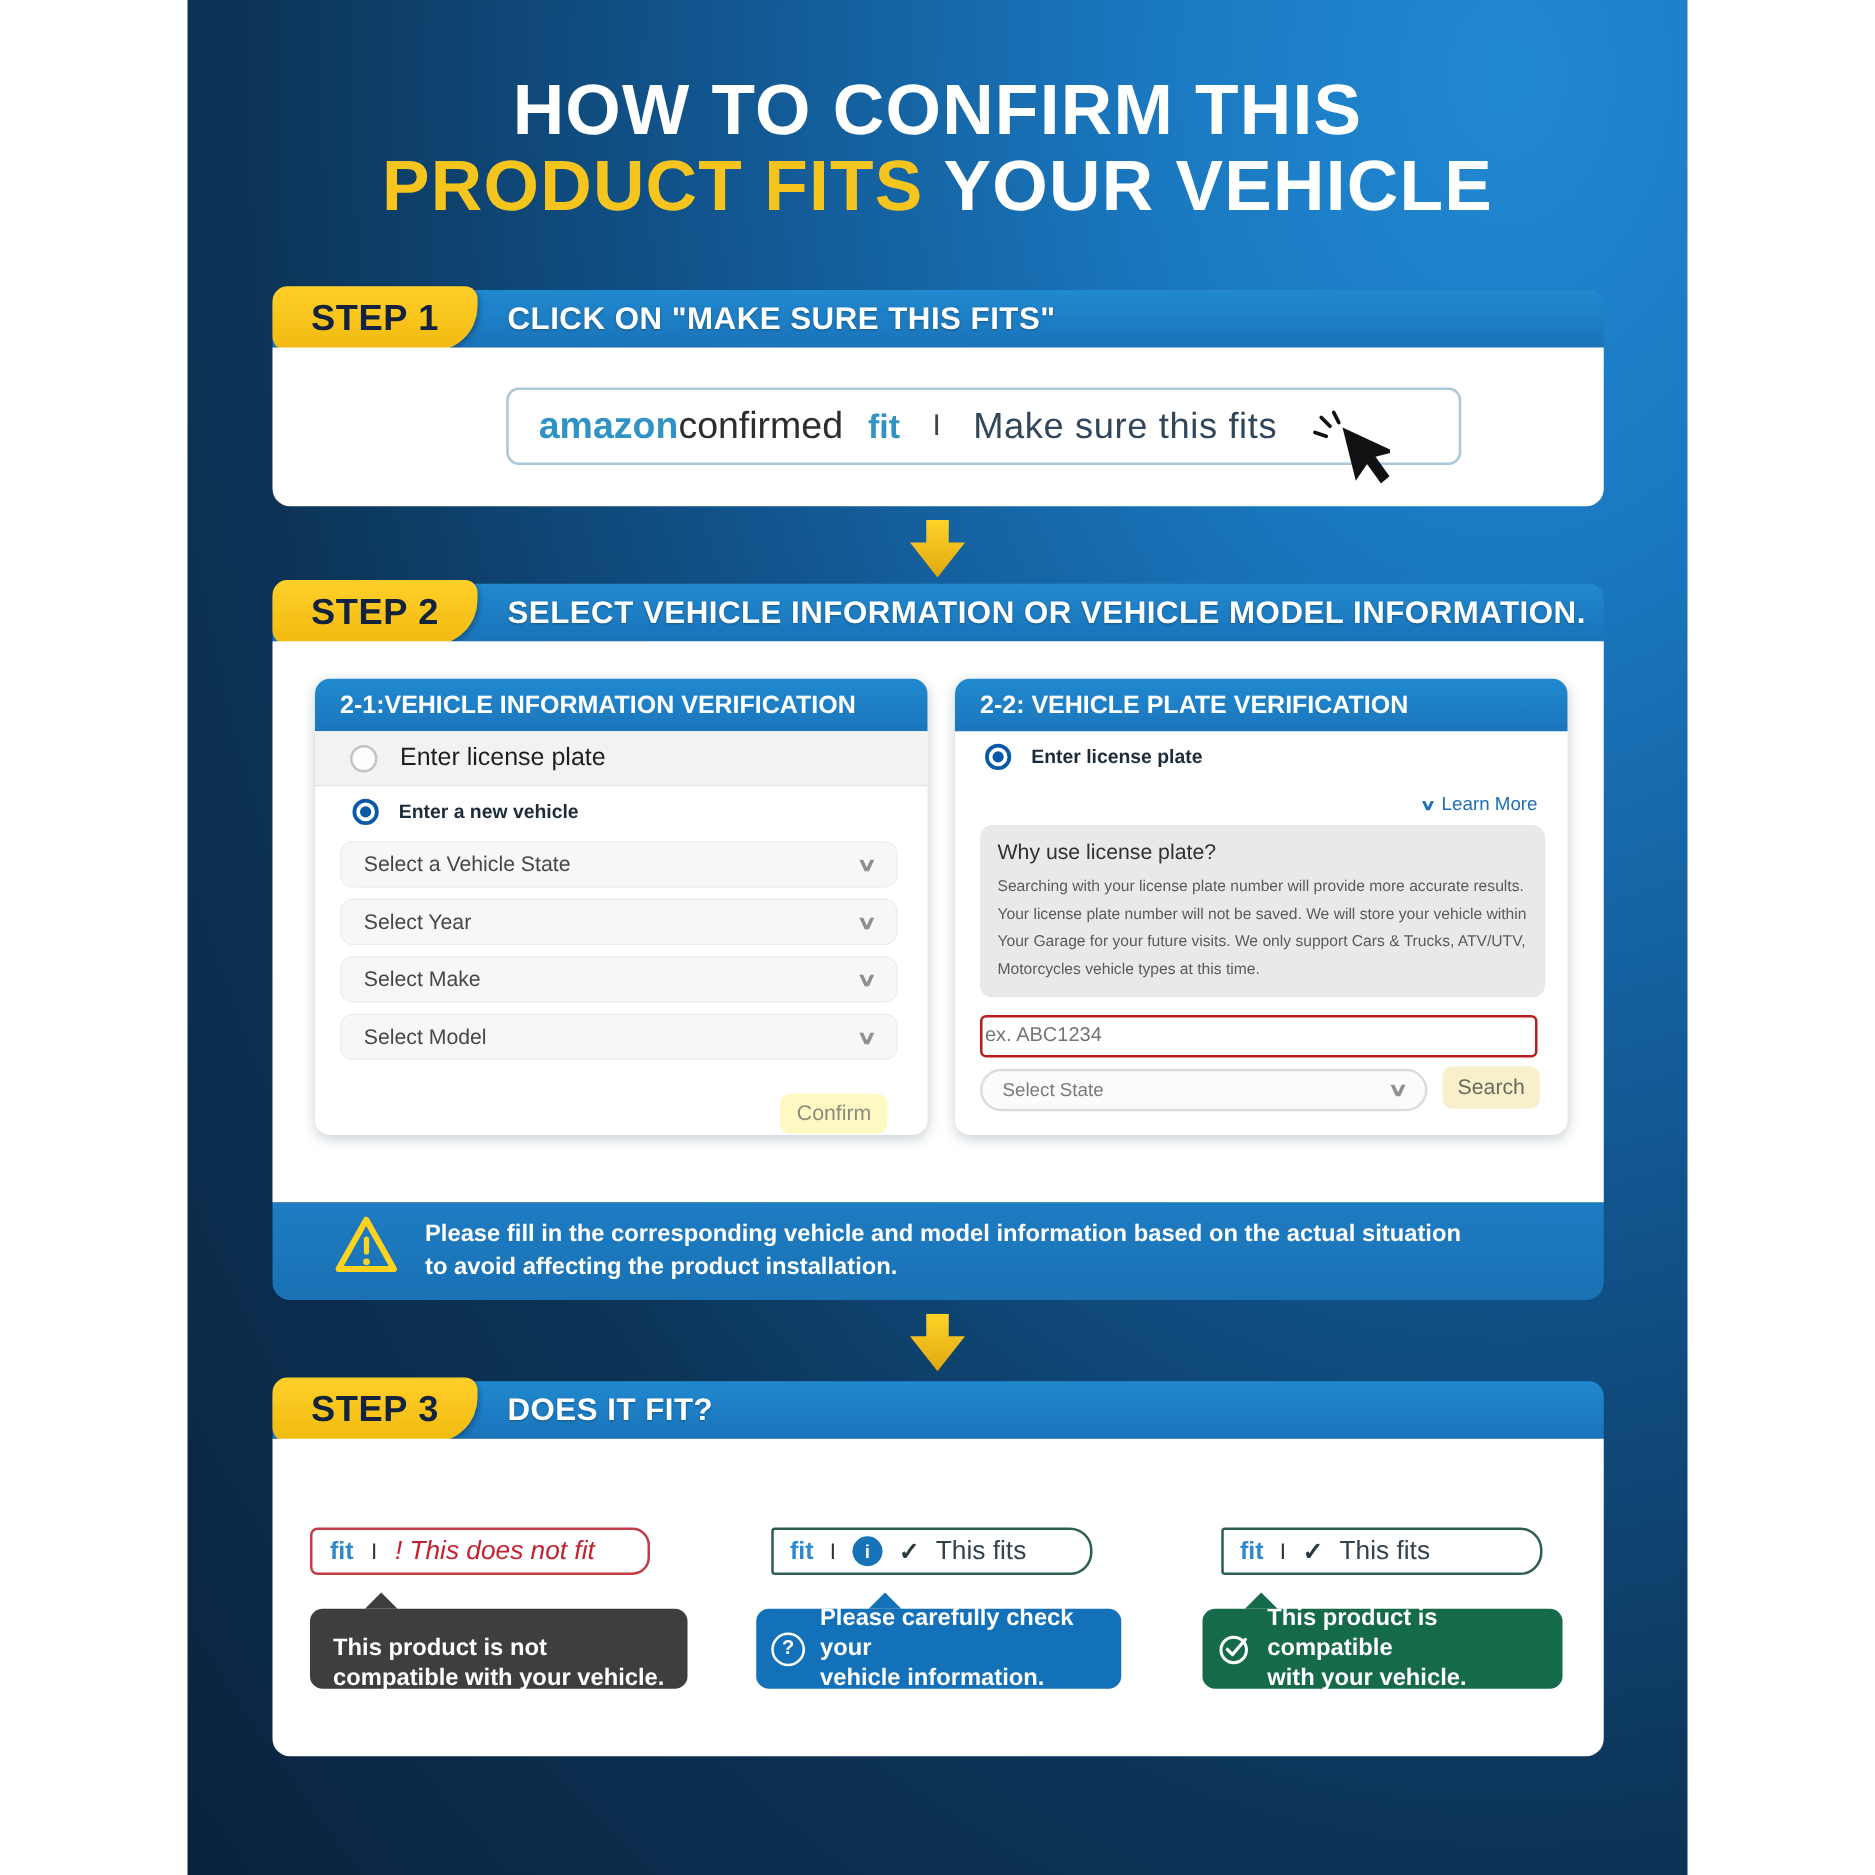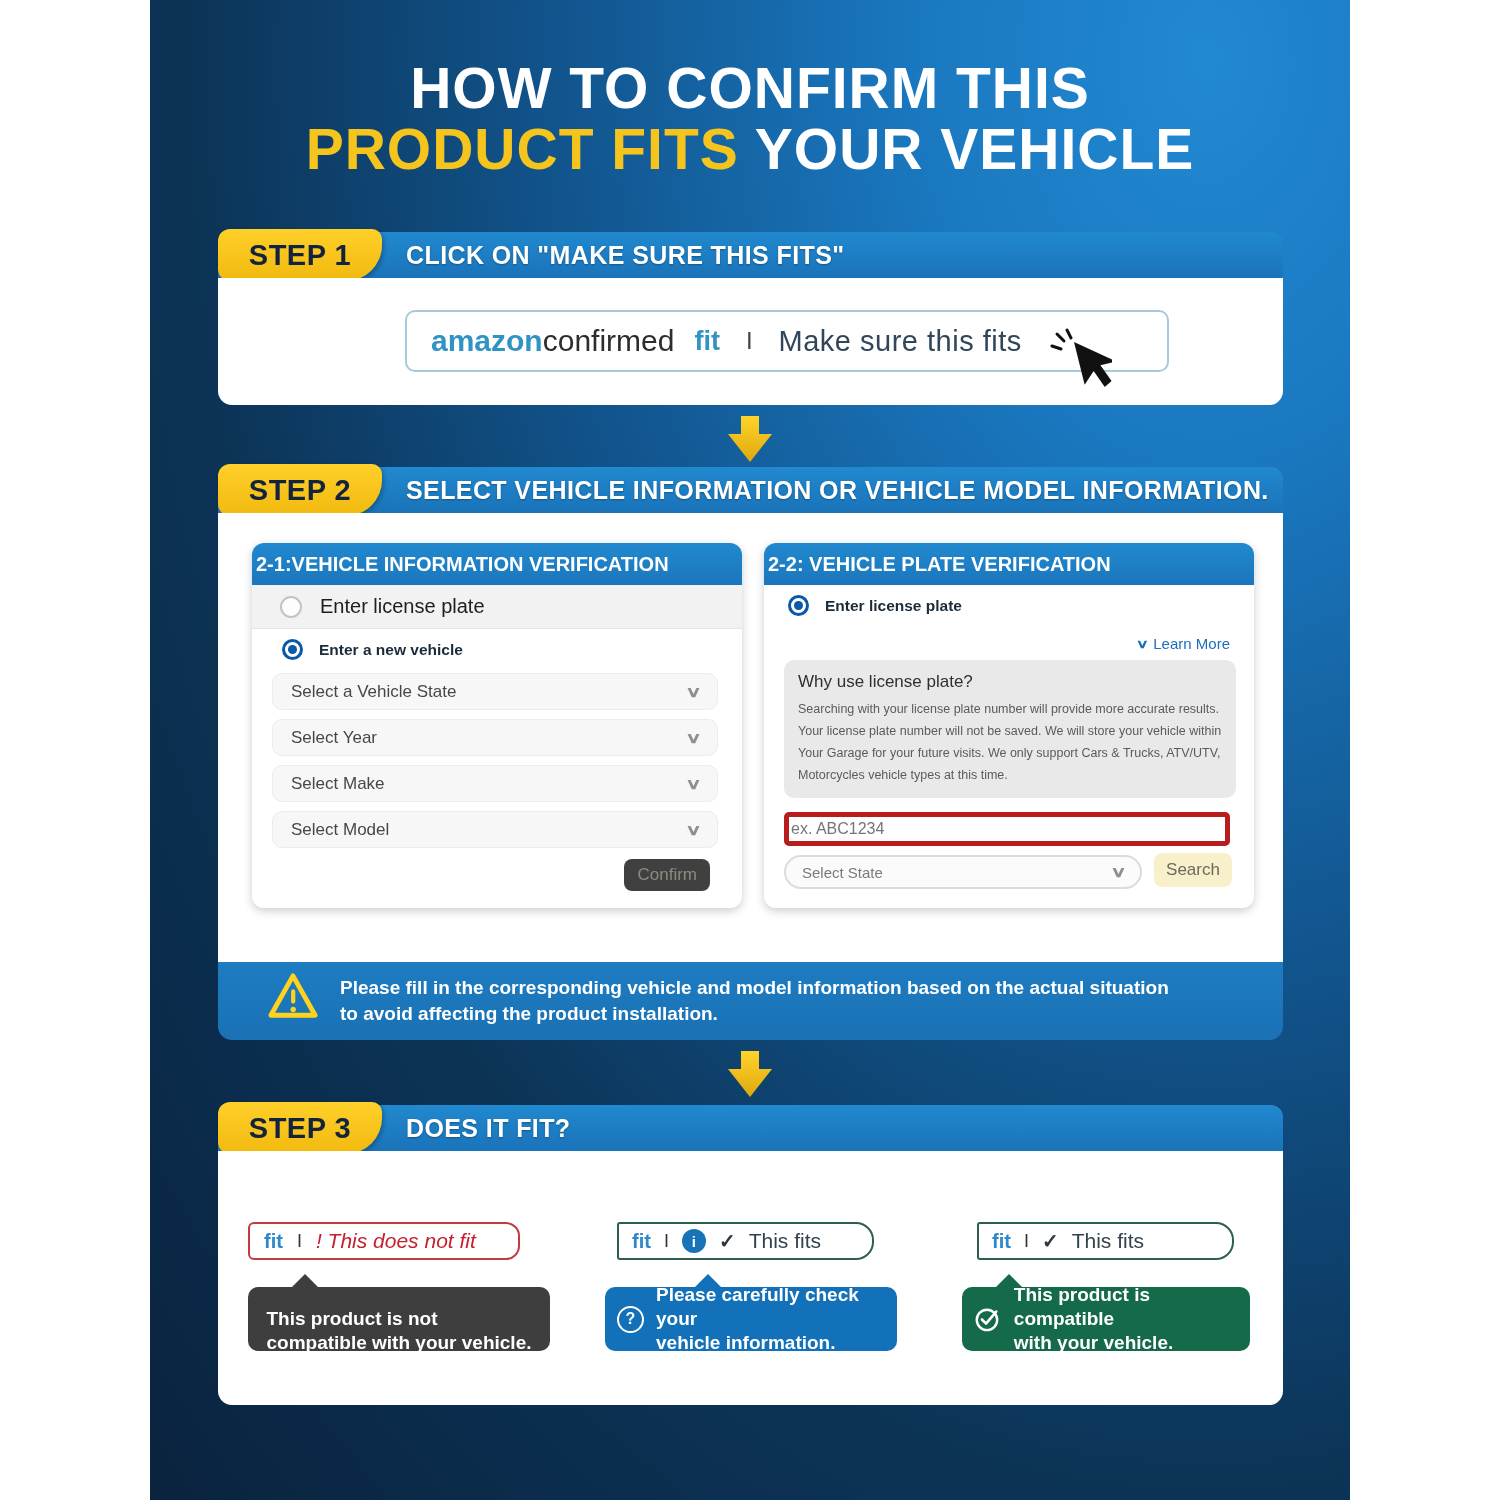--- a/index.html
+++ b/index.html
@@ -33,47 +33,47 @@
   .w-sep{font-size:24px;color:#444;margin:0 26px;}
   .w-act{font-size:29px;color:#32465a;letter-spacing:.5px;}
   .cursor{position:absolute;left:1048px;top:326px;width:64px;height:76px;}
   
   .down-arrow{position:absolute;left:728px;width:44px;height:46px;}
   
   .card{position:absolute;top:543px;width:490px;height:365px;border-radius:12px;background:#fff;
         box-shadow:0 3px 10px rgba(10,35,60,.22);}
   .card-header{height:42px;background:linear-gradient(180deg,#2189cf,#1b76bc);
         border-radius:12px 12px 0 0;color:#fff;font-weight:700;font-size:20px;line-height:42px;
-        padding-left:4px;white-space:nowrap;}
+        padding-left:20px;white-space:nowrap;}
   .row-gray{position:absolute;left:0;top:42px;width:100%;height:44px;background:#f2f2f2;
         border-bottom:1px solid #e3e3e3;display:flex;align-items:center;padding-left:28px;
         box-sizing:border-box;gap:18px;font-size:20px;color:#1e1e1e;}
   .radio-off{width:18px;height:18px;border:2px solid #c3c3c3;border-radius:50%;background:#fdfdfd;flex:none;}
   .radio-on{width:15px;height:15px;border:3px solid #0a58a8;border-radius:50%;background:#fff;
         position:relative;flex:none;}
   .radio-on::after{content:"";position:absolute;left:3px;top:3px;width:9px;height:9px;
         border-radius:50%;background:#0a58a8;}
   .row-opt{position:absolute;display:flex;align-items:center;gap:16px;font-weight:700;
         font-size:15.5px;color:#1c2b39;}
   .select{position:absolute;left:20px;width:446px;height:37px;background:#f7f7f7;
         border:1px solid #ececec;border-radius:10px;display:flex;align-items:center;
         justify-content:space-between;padding:0 18px;box-sizing:border-box;
         font-size:17px;color:#474747;}
   .chev{color:#8f8f8f;font-size:15px;font-weight:700;transform:scaleX(1.5);}
-  .btn-confirm{position:absolute;right:32px;top:316px;background:#404040;border-radius:8px;
+  .btn-confirm{position:absolute;right:32px;top:332px;background:#fef9c3;border-radius:8px;
         padding:6px 13px;font-size:17px;color:#8d8b7e;}
   .learn-more{position:absolute;right:24px;top:92px;color:#1c6fb8;font-size:15px;
         display:flex;align-items:center;gap:6px;}
   .learn-more .chev{color:#1c6fb8;font-size:12px;}
   .info-box{position:absolute;left:20px;top:117px;width:452px;box-sizing:border-box;
         background:#e9e9e9;border-radius:10px;padding:12px 14px;}
   .info-title{font-size:17px;color:#303030;margin-bottom:6px;}
   .info-body{font-size:12.5px;color:#5b5b5b;line-height:22px;}
   .plate-input{position:absolute;left:20px;top:269px;width:446px;height:34px;box-sizing:border-box;
-        border:5px solid #b91c1c;border-radius:5px;font-size:16px;color:#666;
+        border:2px solid #b91c1c;border-radius:5px;font-size:16px;color:#666;
         font-family:"Liberation Sans",sans-serif;outline:none;}
   .state-select{position:absolute;left:20px;top:312px;width:358px;height:34px;background:#fbfbfb;
         border:2px solid #dcdcdc;border-radius:17px;display:flex;align-items:center;
         justify-content:space-between;padding:0 16px;box-sizing:border-box;font-size:15px;color:#7a7a7a;}
   .btn-search{position:absolute;right:22px;top:310px;width:78px;height:34px;background:#f7f0ca;
         border-radius:8px;display:flex;align-items:center;justify-content:center;
         font-size:17px;color:#6a6a60;}
   
   .warning{position:absolute;left:218px;top:962px;width:1065px;height:78px;
         background:linear-gradient(180deg,#1e7cc2,#1a71b4);border-radius:0 0 14px 14px;}

